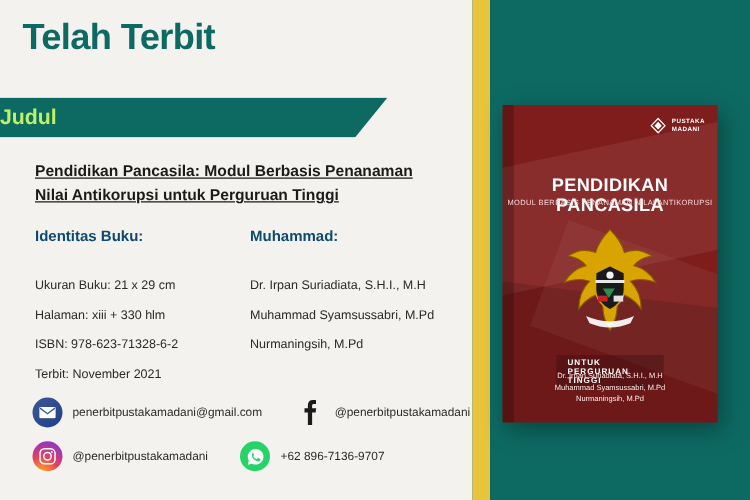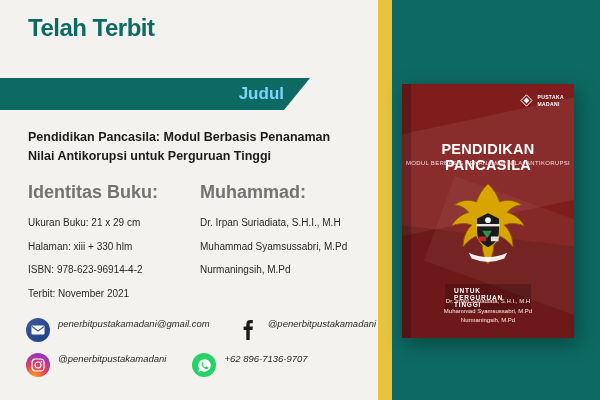--- a/index.html
+++ b/index.html
@@ -25,71 +25,72 @@
   .gold-bar {
     position: absolute;
     top: 0; left: 0;
     width: 14px; height: 400px;
     background: #e8c33c;
   }
 
   
   .header-title {
     position: absolute;
-    left: 28px; top: 14px;
-    font-size: 24px;
+    left: 18px; top: 14px;
+    font-size: 29px;
     font-weight: bold;
     color: #0d6a63;
     letter-spacing: -0.5px;
     text-align: right;
   }
 
   
   .ribbon {
     position: absolute;
     left: 0; top: 78px;
     width: 310px; height: 32px;
     background: #0d6a63;
-    color: #7dd3fc;
+    color: #bef264;
     font-size: 17px;
     font-weight: bold;
     display: flex;
     align-items: center;
-    justify-content: flex-end;
+    justify-content: flex-start;
     padding-right: 26px;
     clip-path: polygon(0 0, 100% 0, calc(100% - 26px) 100%, 0 100%);
   }
 
   
   .book-title {
     position: absolute;
     left: 28px; top: 128px;
     width: 330px;
     font-size: 12.5px;
     font-weight: bold;
     color: #1b1b1b;
     line-height: 1.55;
+    text-decoration: underline;
   }
 
   
   .col-left {
     position: absolute;
     left: 28px; top: 182px;
     width: 180px;
   }
   .col-right {
     position: absolute;
     left: 200px; top: 182px;
     width: 170px;
   }
   .col-heading {
-    font-size: 18px;
-    font-weight: bold;
-    color: #737373;
-    margin-bottom: 13px;
+    font-size: 12px;
+    font-weight: bold;
+    color: #0c4a6e;
+    margin-bottom: 26px;
   }
   .col-line {
     font-size: 10px;
     color: #2a2a2a;
     line-height: 1.45;
     margin-bottom: 9px;
   }
 
   
   .contacts {
@@ -97,23 +98,22 @@
     left: 26px; top: 318px;
     width: 350px;
   }
   .contact-row {
     display: flex;
     align-items: center;
     margin-bottom: 11px;
   }
   .contact-item {
     display: flex;
-    align-items: flex-start;
+    align-items: center;
     gap: 8px;
-    font-style: italic;
   }
   .contact-item.second { margin-left: 26px; }
   .contact-text {
     font-size: 9.5px;
     color: #2a2a2a;
   }
   .cicon {
     width: 24px; height: 24px;
     border-radius: 50%;
     display: flex;
@@ -238,21 +238,21 @@
   <div class="ribbon">
     <span>Judul</span>
   </div>
 
   <div class="book-title">Pendidikan Pancasila: Modul Berbasis Penanaman Nilai Antikorupsi untuk Perguruan Tinggi</div>
 
   <div class="col-left">
     <div class="col-heading">Identitas Buku:</div>
     <div class="col-line">Ukuran Buku: 21 x 29 cm</div>
     <div class="col-line">Halaman: xiii + 330 hlm</div>
-    <div class="col-line">ISBN: 978-623-96914-4-2</div>
+    <div class="col-line">ISBN: 978-623-71328-6-2</div>
     <div class="col-line">Terbit: November 2021</div>
   </div>
 
   <div class="col-right">
     <div class="col-heading">Muhammad:</div>
     <div class="col-line">Dr. Irpan Suriadiata, S.H.I., M.H</div>
     <div class="col-line">Muhammad Syamsussabri, M.Pd</div>
     <div class="col-line">Nurmaningsih, M.Pd</div>
   </div>
 

